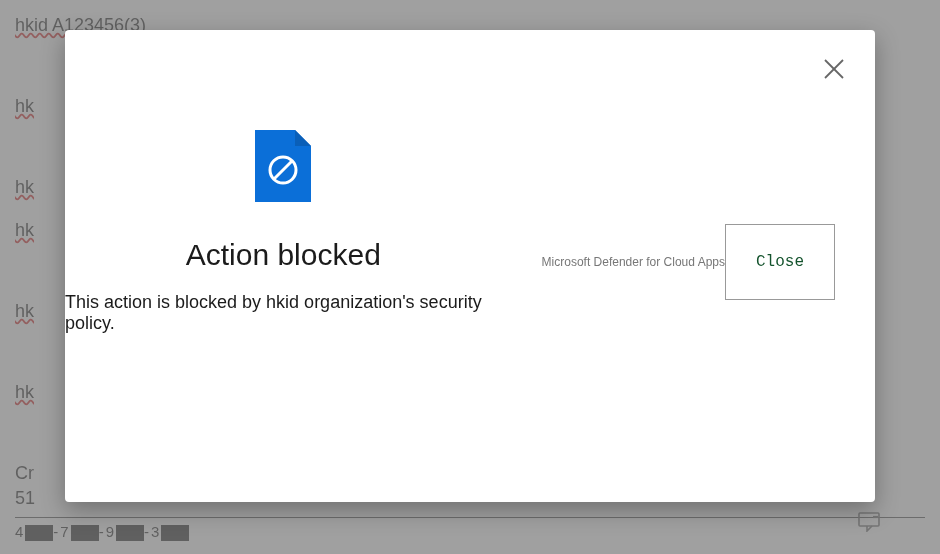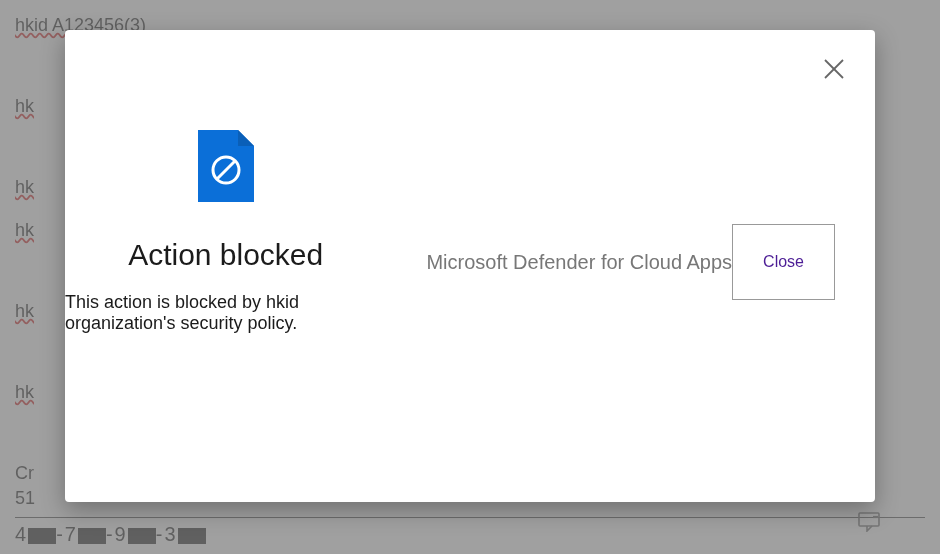--- a/index.html
+++ b/index.html
@@ -29,21 +29,21 @@
       margin-bottom: 60px;
       text-decoration: underline;
       text-decoration-color: #cc0000;
       text-decoration-style: wavy;
       text-decoration-skip-ink: none;
     }
     .bg-line.tight {
       margin-bottom: 22px;
     }
     .bg-redacted {
-      font-size: 20px;
+      font-size: 15px;
       color: #000;
       border-top: 1px solid #333;
       padding-top: 5px;
       letter-spacing: 2px;
     }
     .bg-redacted span.block {
       display: inline-block;
       background: #000;
       width: 28px;
       height: 16px;
@@ -100,32 +100,32 @@
       font-weight: 400;
       color: #1b1b1b;
     }
     .modal-footer {
       display: flex;
       align-items: center;
       justify-content: space-between;
       padding: 20px 40px 28px 40px;
     }
     .modal-brand {
-      font-size: 20px;
+      font-size: 12px;
       color: #777;
       font-weight: 400;
     }
     .close-btn {
       border: 1px solid #999;
       background: #ffffff;
-      color: #4c1d95;
+      color: #14532d;
       font-size: 16px;
       padding: 28px 30px;
       cursor: pointer;
-      font-family: Liberation Sans, sans-serif;
+      font-family: Liberation Mono, monospace;
     }
     .comment-icon {
       position: absolute;
       bottom: 18px;
       right: 60px;
       color: #555;
     }
   </style>
 </head>
 <body>

